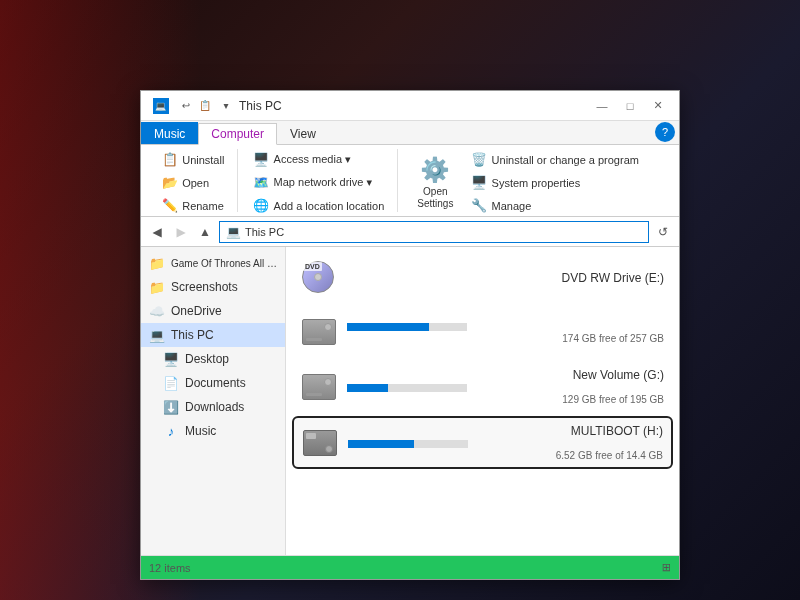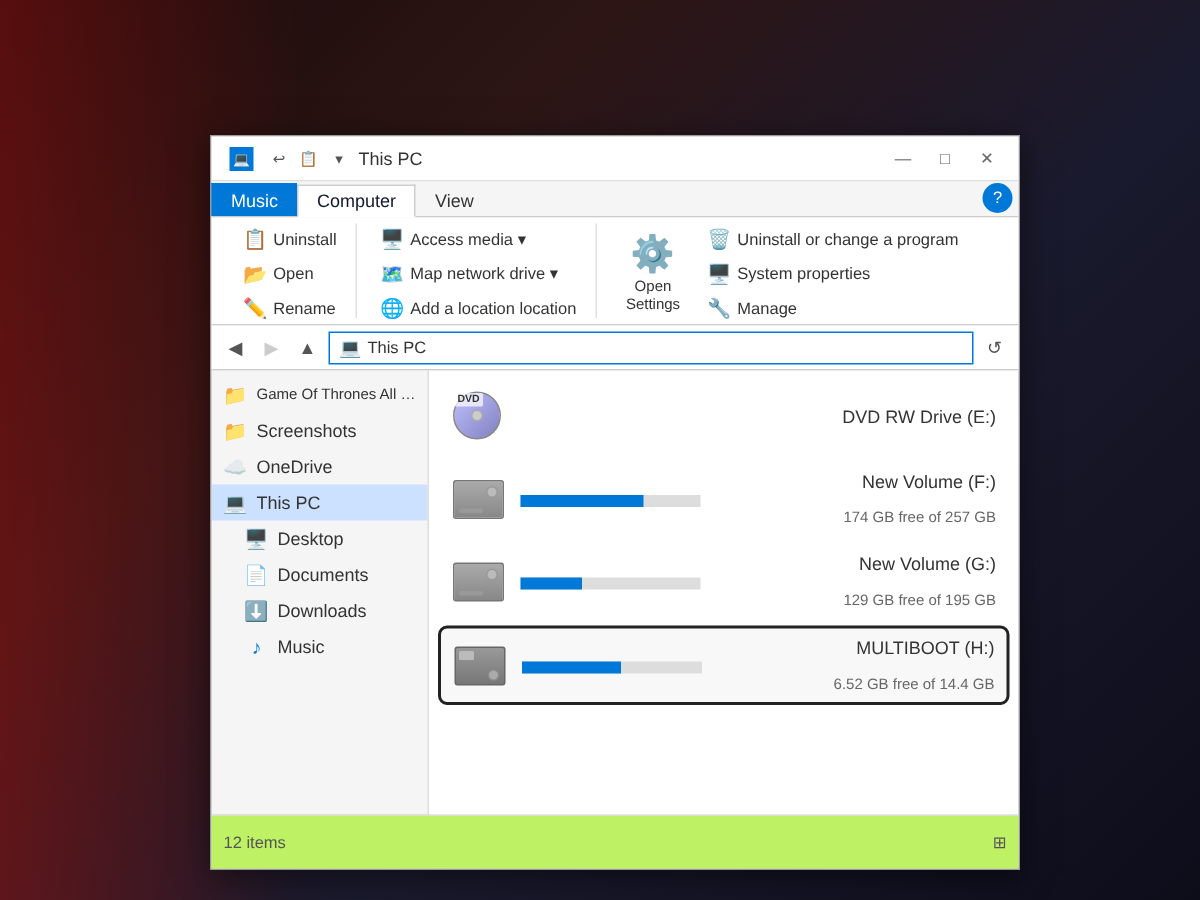--- a/index.html
+++ b/index.html
@@ -93,21 +93,21 @@
       border-bottom: none;
       color: #333;
       height: 22px;
       display: flex; align-items: center;
     }
     .ribbon-tab.active {
       background: #fff;
       border-color: #ccc;
       border-bottom: 1px solid #fff;
       margin-bottom: -1px;
-      color: #0f172a;
+      color: #a21caf;
     }
     .ribbon-tab.file {
       background: #0078d7;
       color: white;
       border-color: #0078d7;
     }
     
     .ribbon {
       background: #ffffff;
       border-bottom: 1px solid #ccc;
@@ -302,22 +302,22 @@
     }
     
     .file-list::-webkit-scrollbar { width: 8px; }
     .file-list::-webkit-scrollbar-track { background: #f0f0f0; }
     .file-list::-webkit-scrollbar-thumb { background: #ccc; }
     .sidebar::-webkit-scrollbar { width: 6px; }
     .sidebar::-webkit-scrollbar-track { background: #f0f0f0; }
     .sidebar::-webkit-scrollbar-thumb { background: #ccc; }
     
     .status-bar {
-      height: 36px;
-      background: #bef264;
+      height: 24px;
+      background: #22c55e;
       border-top: 1px solid #ddd;
       display: flex;
       align-items: center;
       padding: 0 8px;
       font-size: 11px;
       color: #555;
       flex-shrink: 0;
       justify-content: space-between;
     }
     
@@ -531,21 +531,20 @@
       </div>
 
       <div class="drive-item">
         <div class="drive-icon">
           <div style="width:34px; height:26px; background:linear-gradient(to bottom, #aaa, #888); border-radius:2px; border:1px solid #777; position:relative;">
             <div style="position:absolute; top:3px; right:3px; width:8px; height:8px; border-radius:50%; background:#bbb; border:1px solid #999;"></div>
             <div style="position:absolute; bottom:3px; left:3px; width:16px; height:3px; background:#999; border-radius:1px;"></div>
           </div>
         </div>
         <div class="drive-info">
-          <div class="drive-name">New Volume (F:)</div>
           <div class="drive-bar-bg">
             <div class="drive-bar-fill" style="width:68%;"></div>
           </div>
           <div class="drive-space">174 GB free of 257 GB</div>
         </div>
       </div>
 
       <div class="drive-item">
         <div class="drive-icon">
           <div style="width:34px; height:26px; background:linear-gradient(to bottom, #aaa, #888); border-radius:2px; border:1px solid #777; position:relative;">

